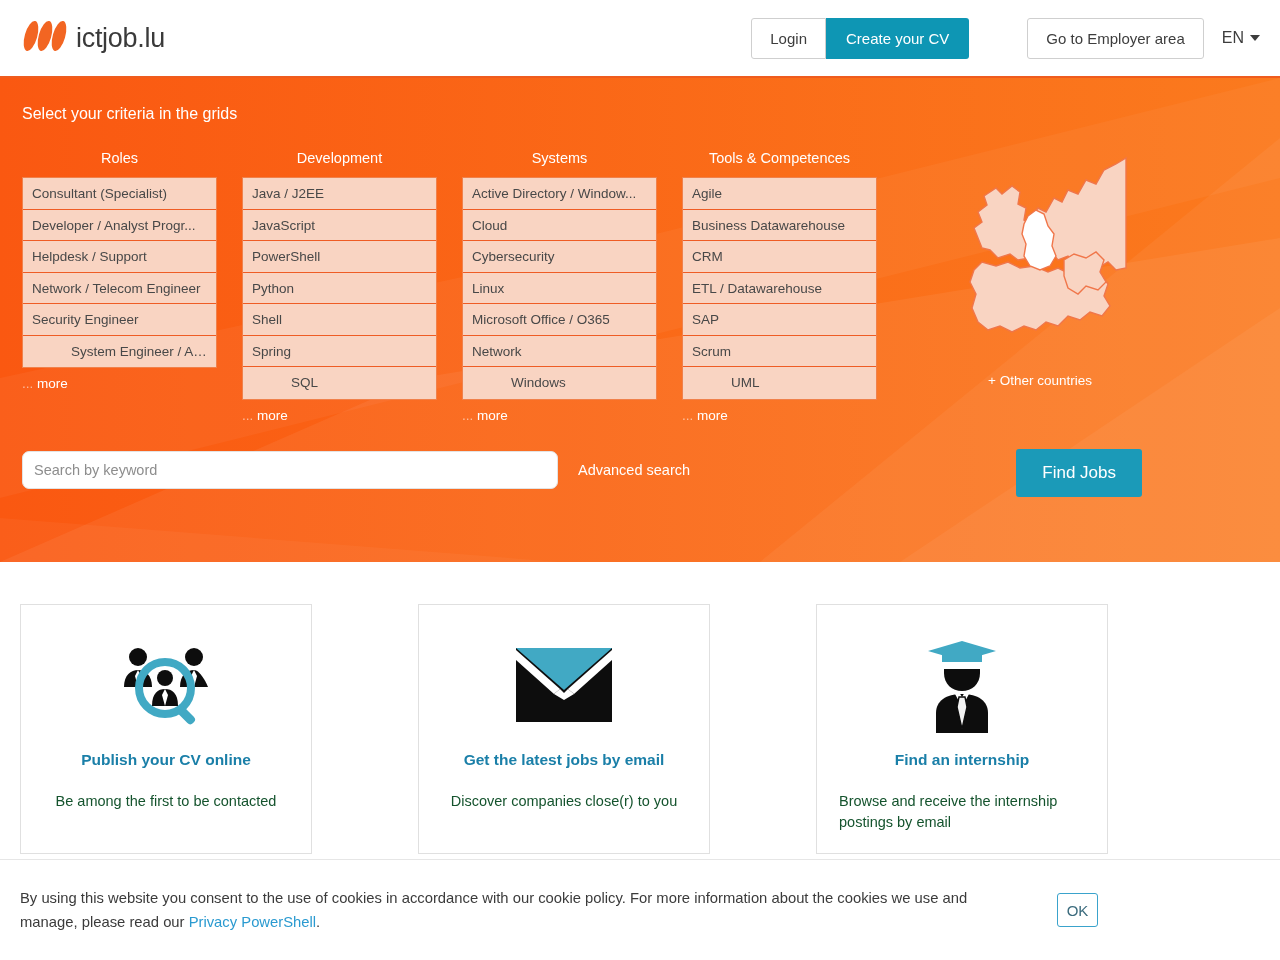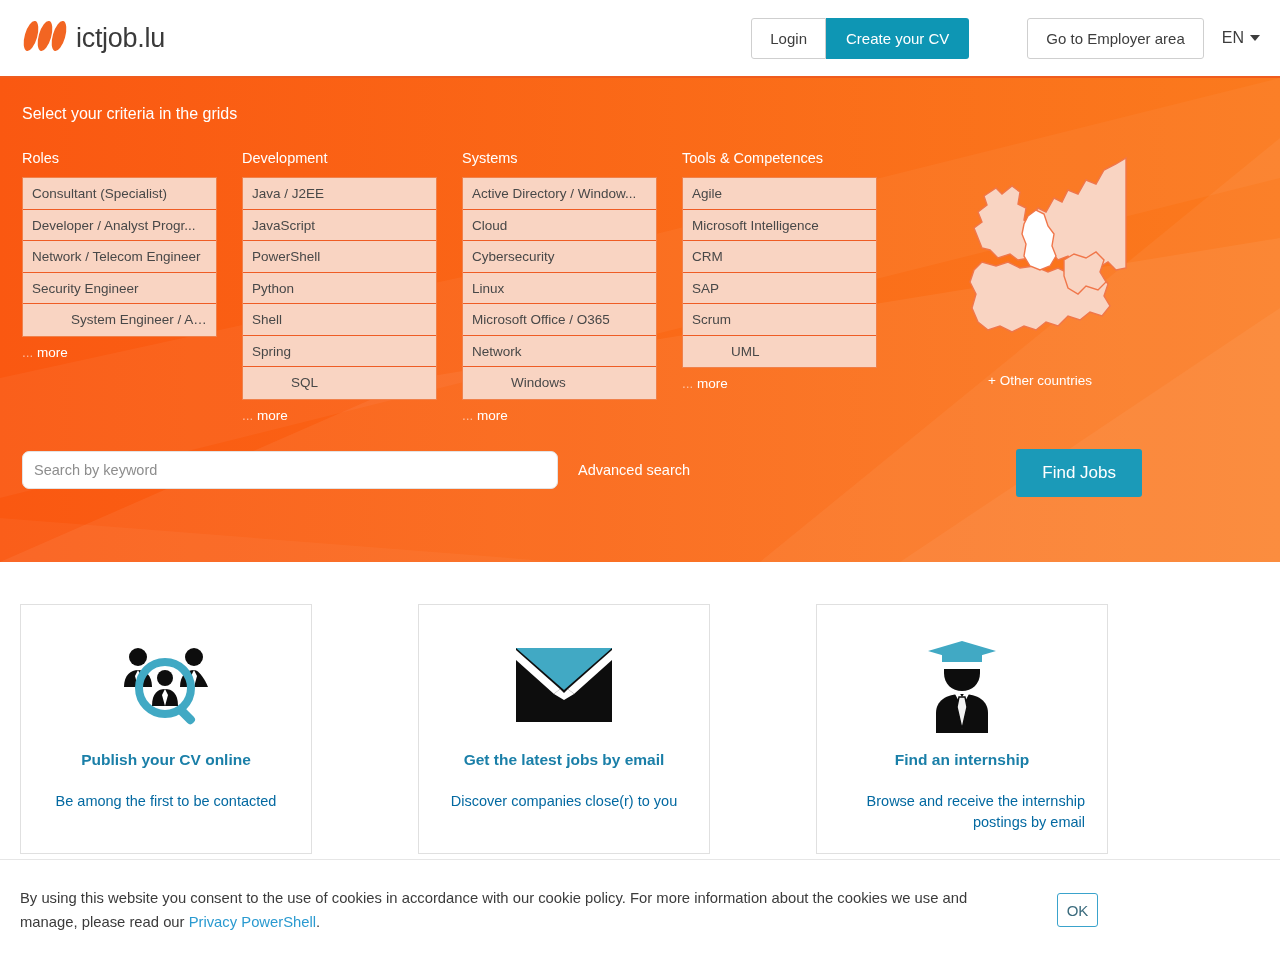--- a/index.html
+++ b/index.html
@@ -97,20 +97,21 @@
     left: 22px; top: 72px;
     display: flex;
     gap: 25px;
   }
   .grid-col { width: 195px; }
   .grid-head {
     color: #ffffff;
     font-size: 14.5px;
     margin-bottom: 9px;
     height: 18px;
+    text-align: center;
   }
   .grid-box {
     background: #f9d4c2;
     border: 1px solid #f0814b;
   }
   .grid-item {
     height: 31.5px;
     line-height: 31.5px;
     padding: 0 9px;
     font-size: 13.5px;
@@ -206,23 +207,23 @@
     margin-bottom: 16px;
   }
   .card-title {
     color: #1a7fa8;
     font-size: 15.5px;
     font-weight: bold;
     text-align: center;
     margin-bottom: 22px;
   }
   .card-desc {
-    color: #0369a1;
+    color: #14532d;
     font-size: 14.5px;
-    text-align: right;
+    text-align: left;
     line-height: 21px;
     padding: 0 22px;
   }
 
   
   .faded-heading {
     position: absolute;
     left: 20px;
     top: 918px;
     font-size: 19px;
@@ -312,20 +313,21 @@
   <div class="hero-inner">
     <div class="hero-title">Select your criteria in the grids</div>
 
     <div class="grids">
 
       <div class="grid-col">
         <div class="grid-head">Roles</div>
         <div class="grid-box">
           <div class="grid-item">Consultant (Specialist)</div>
           <div class="grid-item">Developer / Analyst Progr...</div>
+          <div class="grid-item">Helpdesk / Support</div>
           <div class="grid-item">Network / Telecom Engineer</div>
           <div class="grid-item">Security Engineer</div>
           <div class="grid-item">System Engineer / Admini...</div>
         </div>
         <div class="grid-more"><span class="dots">... </span><span>more</span></div>
       </div>
 
       <div class="grid-col">
         <div class="grid-head">Development</div>
         <div class="grid-box">
@@ -351,22 +353,23 @@
           <div class="grid-item">Network</div>
           <div class="grid-item">Windows</div>
         </div>
         <div class="grid-more"><span class="dots">... </span><span>more</span></div>
       </div>
 
       <div class="grid-col">
         <div class="grid-head">Tools &amp; Competences</div>
         <div class="grid-box">
           <div class="grid-item">Agile</div>
-          <div class="grid-item">Microsoft Intelligence</div>
+          <div class="grid-item">Business Datawarehouse</div>
           <div class="grid-item">CRM</div>
+          <div class="grid-item">ETL / Datawarehouse</div>
           <div class="grid-item">SAP</div>
           <div class="grid-item">Scrum</div>
           <div class="grid-item">UML</div>
         </div>
         <div class="grid-more"><span class="dots">... </span><span>more</span></div>
       </div>
     </div>
 
     <div class="map-wrap">
       <span>

